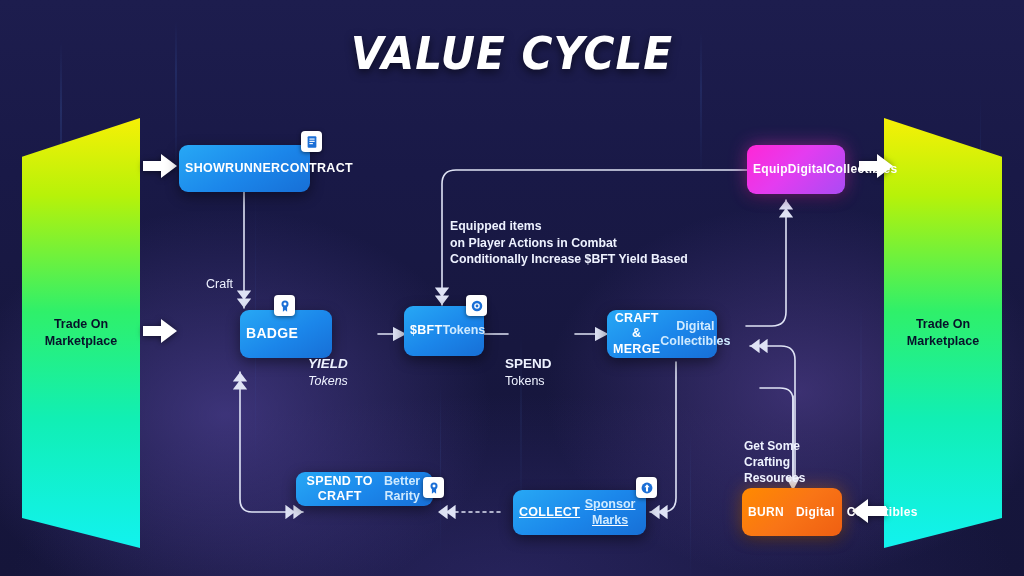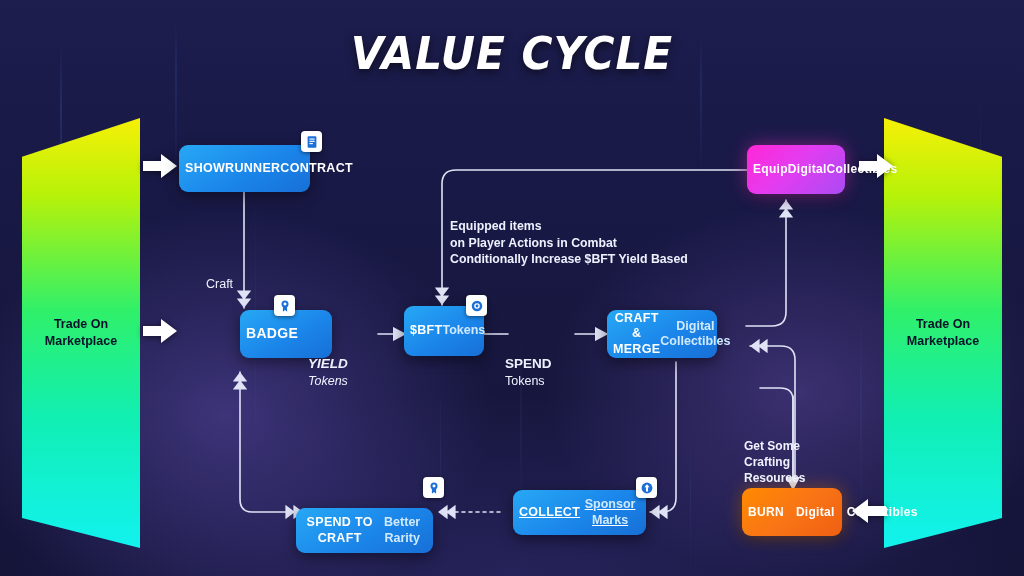--- a/index.html
+++ b/index.html
@@ -251,21 +251,21 @@
     <div class="l1">Digital</div>
     <div class="l1">Collectibles</div>
   </div>
 
   <div class="node orange" id="n-burn" style="left:742px; top:488px; width:100px; height:48px;">
     <div class="l1">BURN</div>
     <div class="l1">Digital</div>
     <div class="l1">Collectibles</div>
   </div>
 
-  <div class="node blue" id="n-spend-craft" style="left:296px; top:508px; width:137px; height:45px;">
+  <div class="node blue" id="n-spend-craft" style="left:296px; top:472px; width:137px; height:34px;">
     <div class="l1">SPEND TO CRAFT</div>
     <div class="l2">Better Rarity</div>
   </div>
   <div class="chip" style="left:423px; top:477px;">
     <svg viewBox="0 0 16 16">
         <circle cx="8" cy="5.6" r="4" fill="#1b6fd6"></circle>
         <circle cx="8" cy="5.6" r="1.7" fill="#fff"></circle>
         <path d="M5.6 9.2 L5.6 14.5 L8 12.7 L10.4 14.5 L10.4 9.2 Z" fill="#1b6fd6"></path>
       </svg>
   </div>

